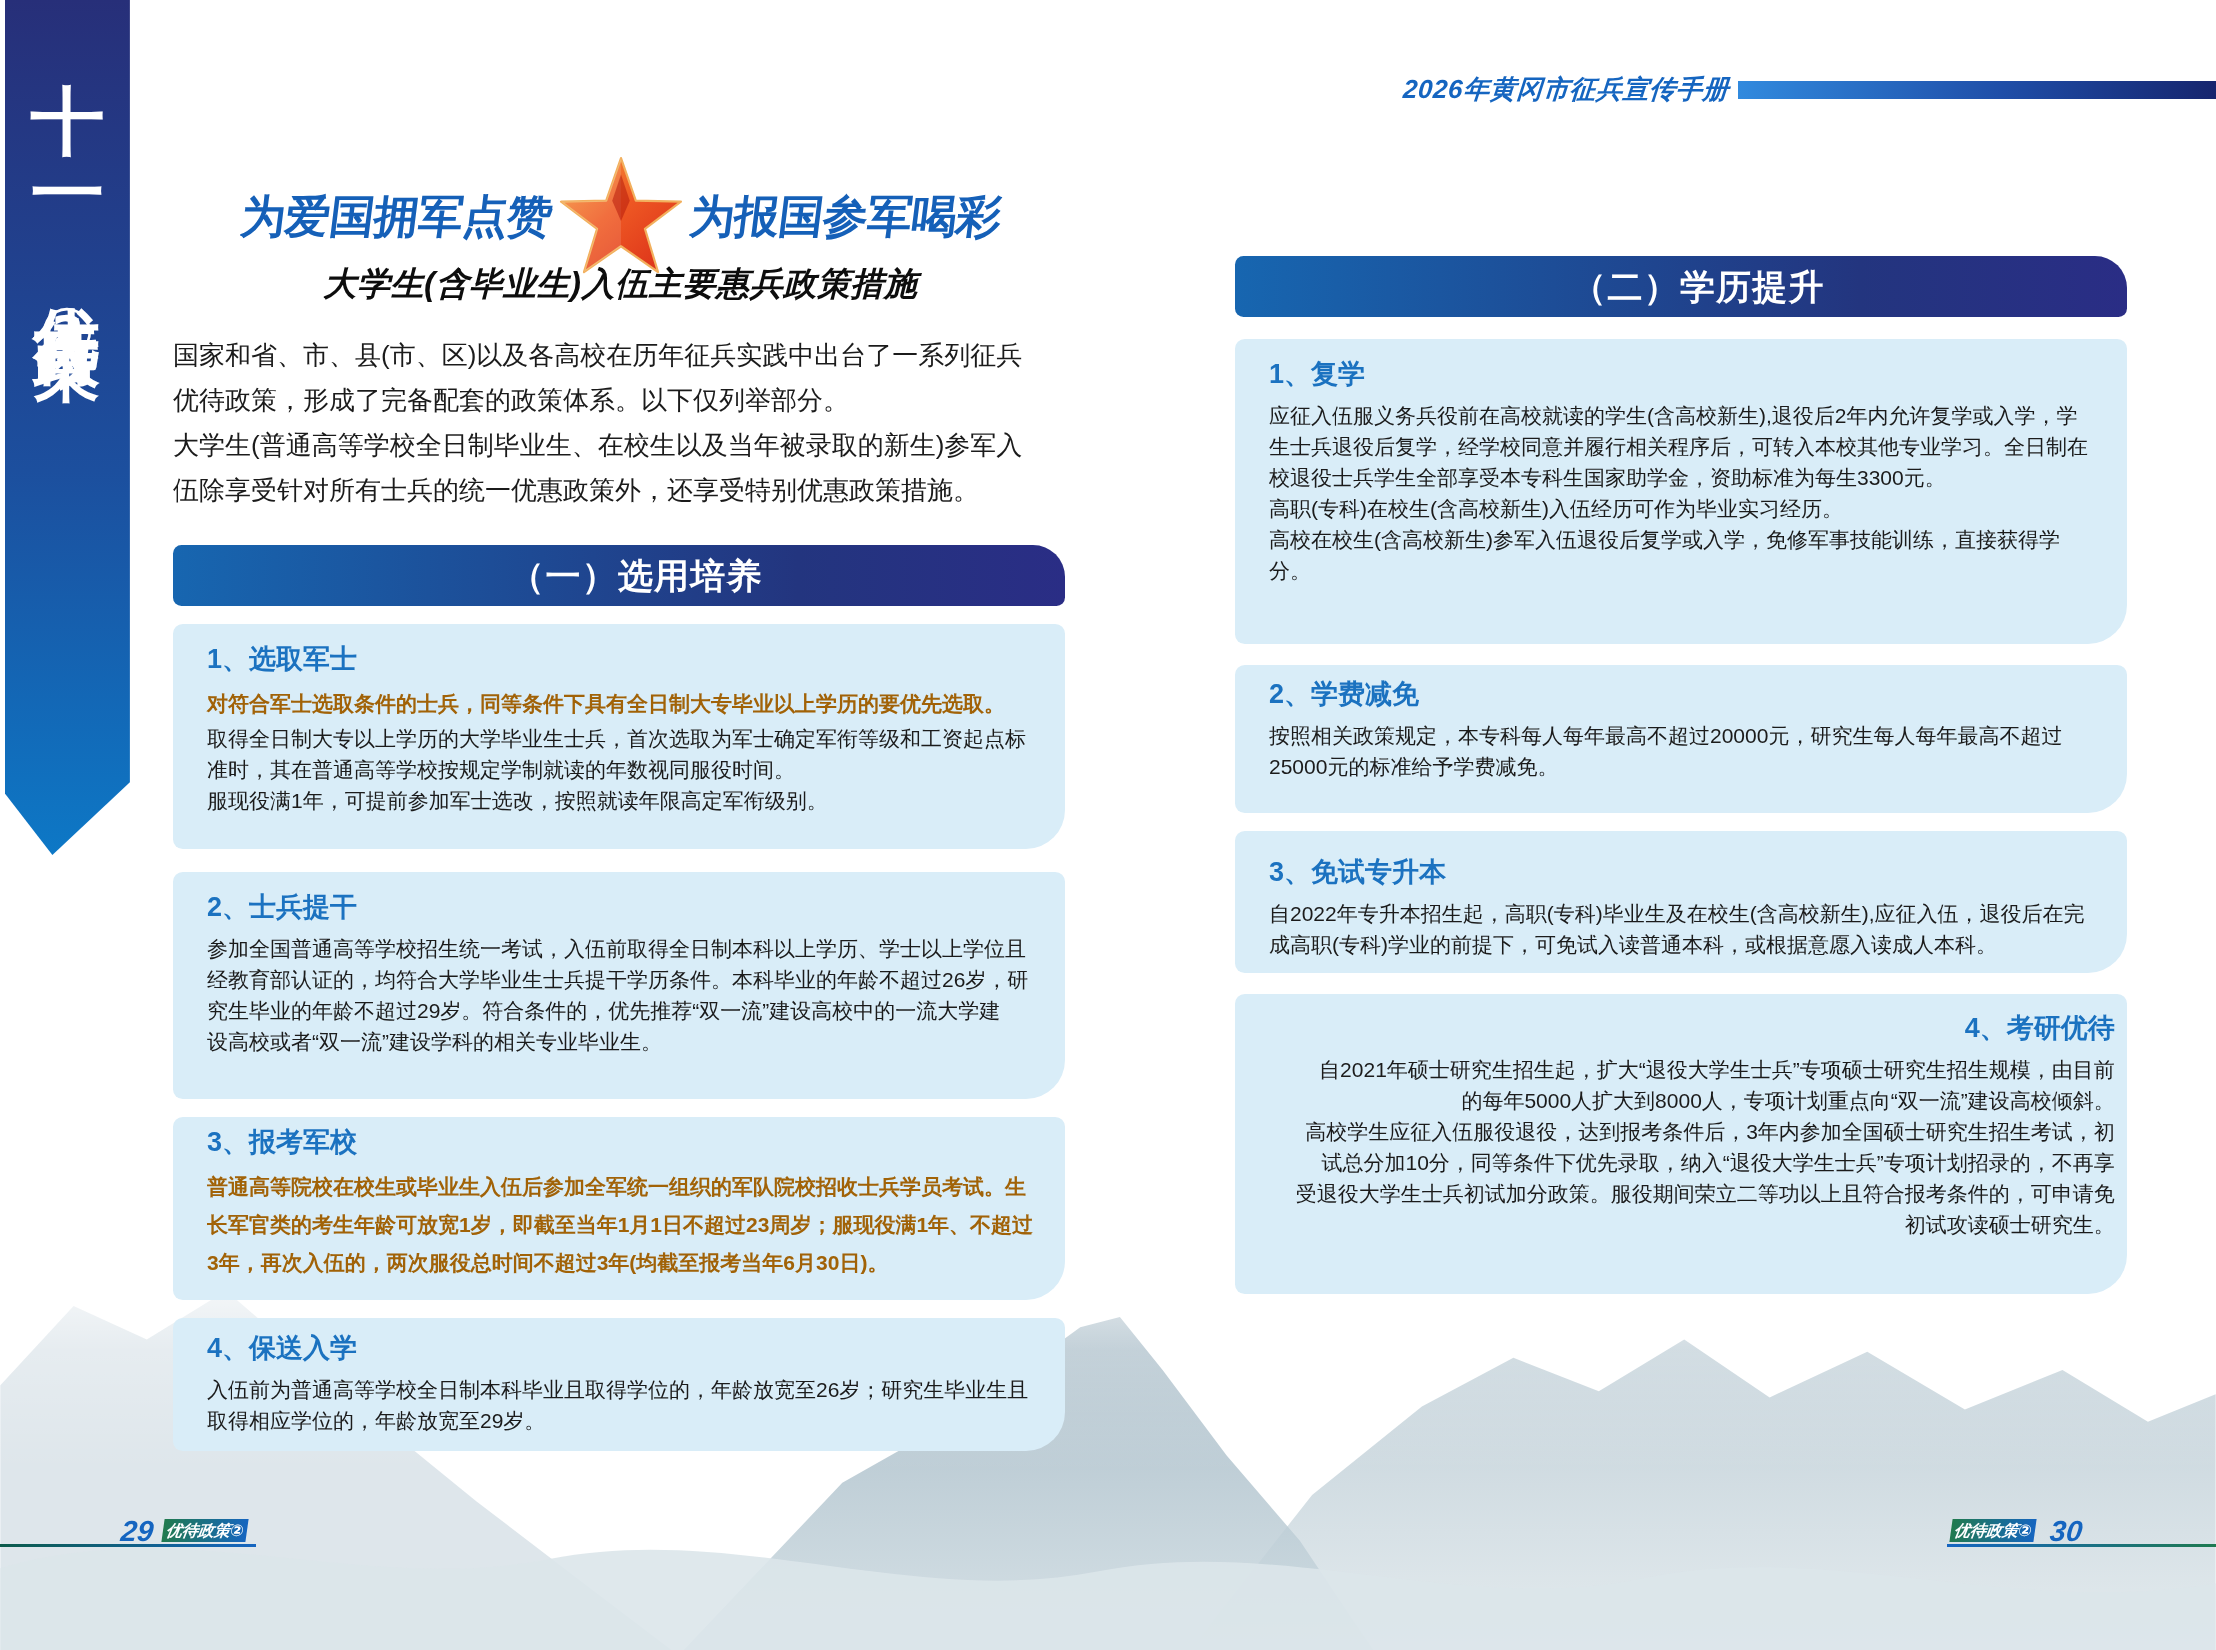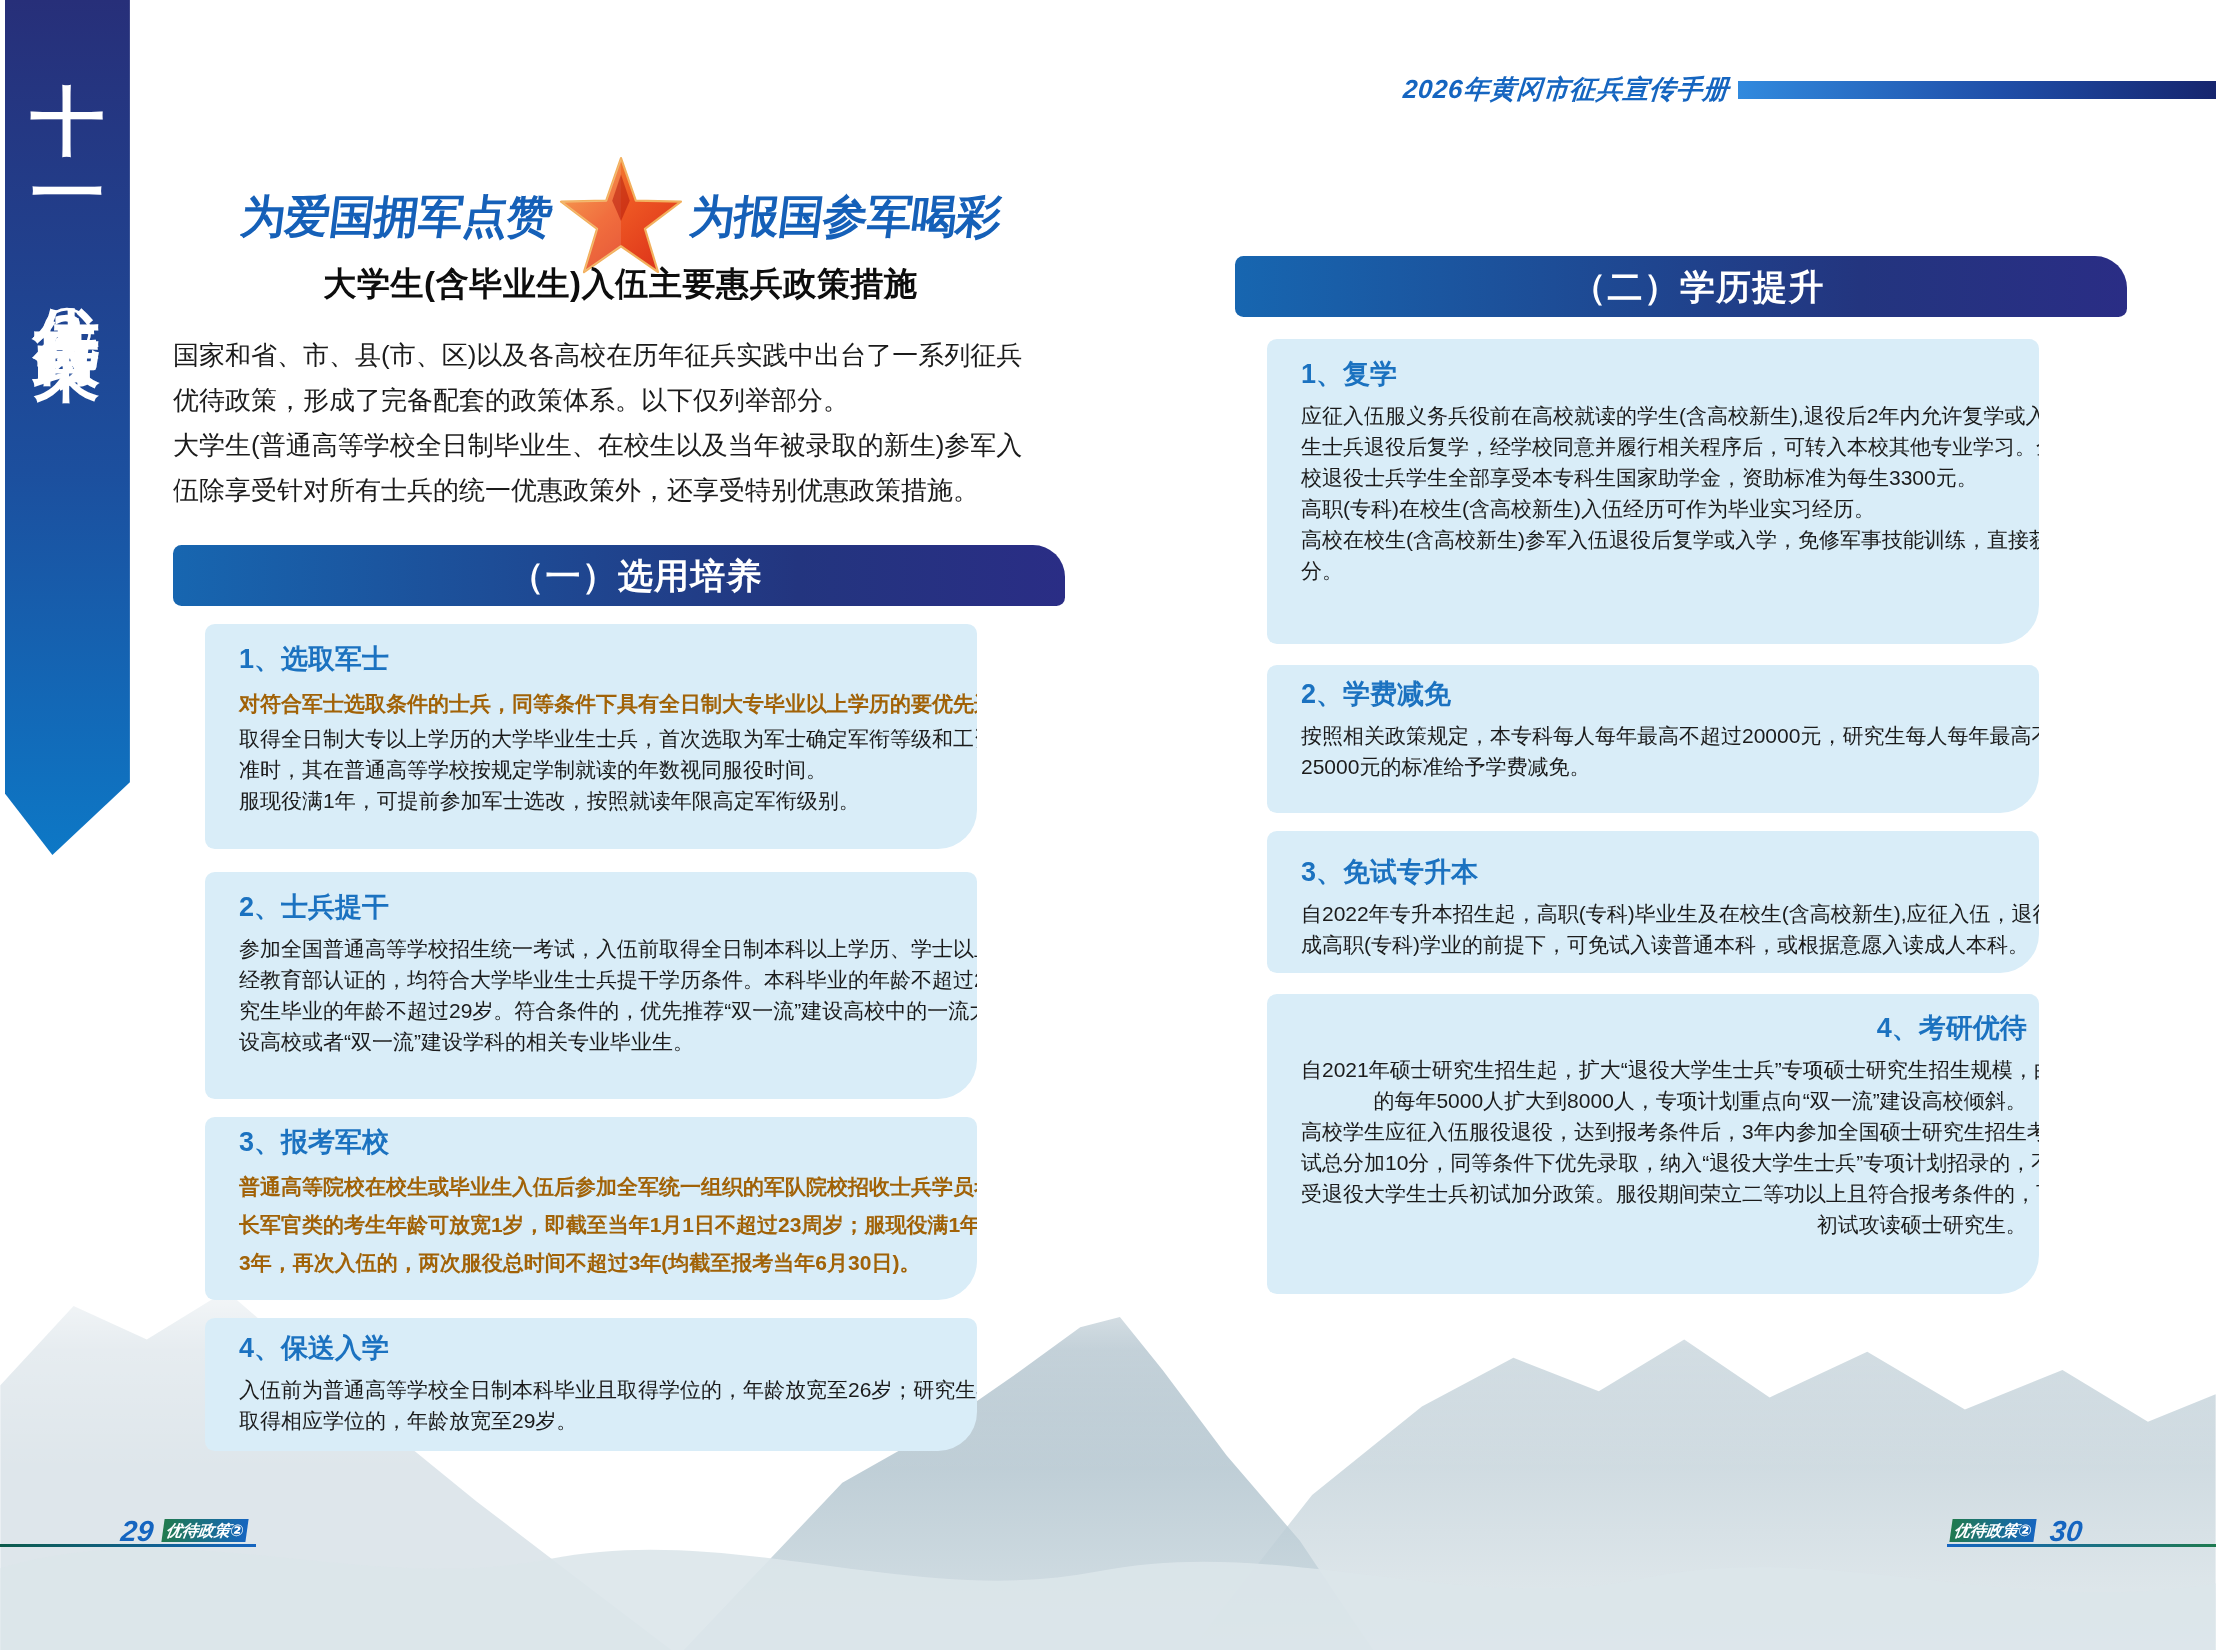--- a/index.html
+++ b/index.html
@@ -37,41 +37,41 @@
     position:absolute;left:173px;top:145px;width:895px;z-index:2;
     display:flex;align-items:center;justify-content:center;gap:6.1px;
   }
   .hero-title{
     font-size:45px;font-weight:700;color:#1560b8;letter-spacing:-0.6px;
     transform:skewX(-7deg);white-space:nowrap;
   }
   .hero-star{width:126px;height:143px;flex:0 0 auto;transform:translateY(7.3px);}
   .hero-subtitle{
     position:absolute;left:173px;top:262px;width:895px;z-index:2;text-align:center;
-    font-size:33px;font-weight:700;color:#0d0d0d;letter-spacing:0.6px;white-space:nowrap;
+    font-size:33px;font-weight:700;color:#0d0d0d;letter-spacing:0.6px;white-space:nowrap;font-style:italic;
   }
   .intro{
     position:absolute;left:173px;top:333px;width:895px;z-index:2;
     font-size:26px;line-height:45px;color:#1b1b1b;white-space:pre;
   }
   
   .section-bar{
     position:absolute;width:892px;height:61px;z-index:2;
     background:linear-gradient(90deg,#1766b0 0%,#23357f 70%,#2a2d85 100%);
     border-radius:8.5px 32px 8.5px 8.5px;
     color:#ffffff;font-size:35px;font-weight:700;line-height:61px;
     padding-left:34px;box-sizing:border-box;letter-spacing:1.2px;white-space:nowrap;text-align:center;
   }
   .bar-left{left:173px;top:545px;}
   .bar-right{left:1235px;top:256px;}
   
   .card{
-    position:absolute;width:772px;z-index:2;background:#d9edf8;
+    position:absolute;width:892px;z-index:2;background:#d9edf8;
     border-radius:9.8px 9.8px 39px 9.8px;box-sizing:border-box;
-    padding-left:34px;padding-right:12.2px;overflow:hidden;margin-left:32px;
+    padding-left:34px;padding-right:12.2px;overflow:hidden;
   }
   .card .heading{color:#1b72c0;font-size:27px;font-weight:700;line-height:34px;margin:0 0 8.5px 0;white-space:pre;}
   .card .emphasis{color:#a16207;font-size:21px;font-weight:700;line-height:38px;white-space:pre;}
   .card .body{color:#1b1b1b;font-size:21px;line-height:31px;white-space:pre;}
   .cardL1{left:173px;top:624px;height:225px;padding-top:18.3px;}
   .cardL2{left:173px;top:872px;height:227px;padding-top:18.3px;}
   .cardL3{left:173px;top:1117px;height:183px;padding-top:8px;}
   .cardL4{left:173px;top:1318px;height:133px;padding-top:13.4px;}
   .cardR1{left:1235px;top:339px;height:305px;padding-top:18.3px;}
   .cardR2{left:1235px;top:665px;height:148px;padding-top:12px;}

